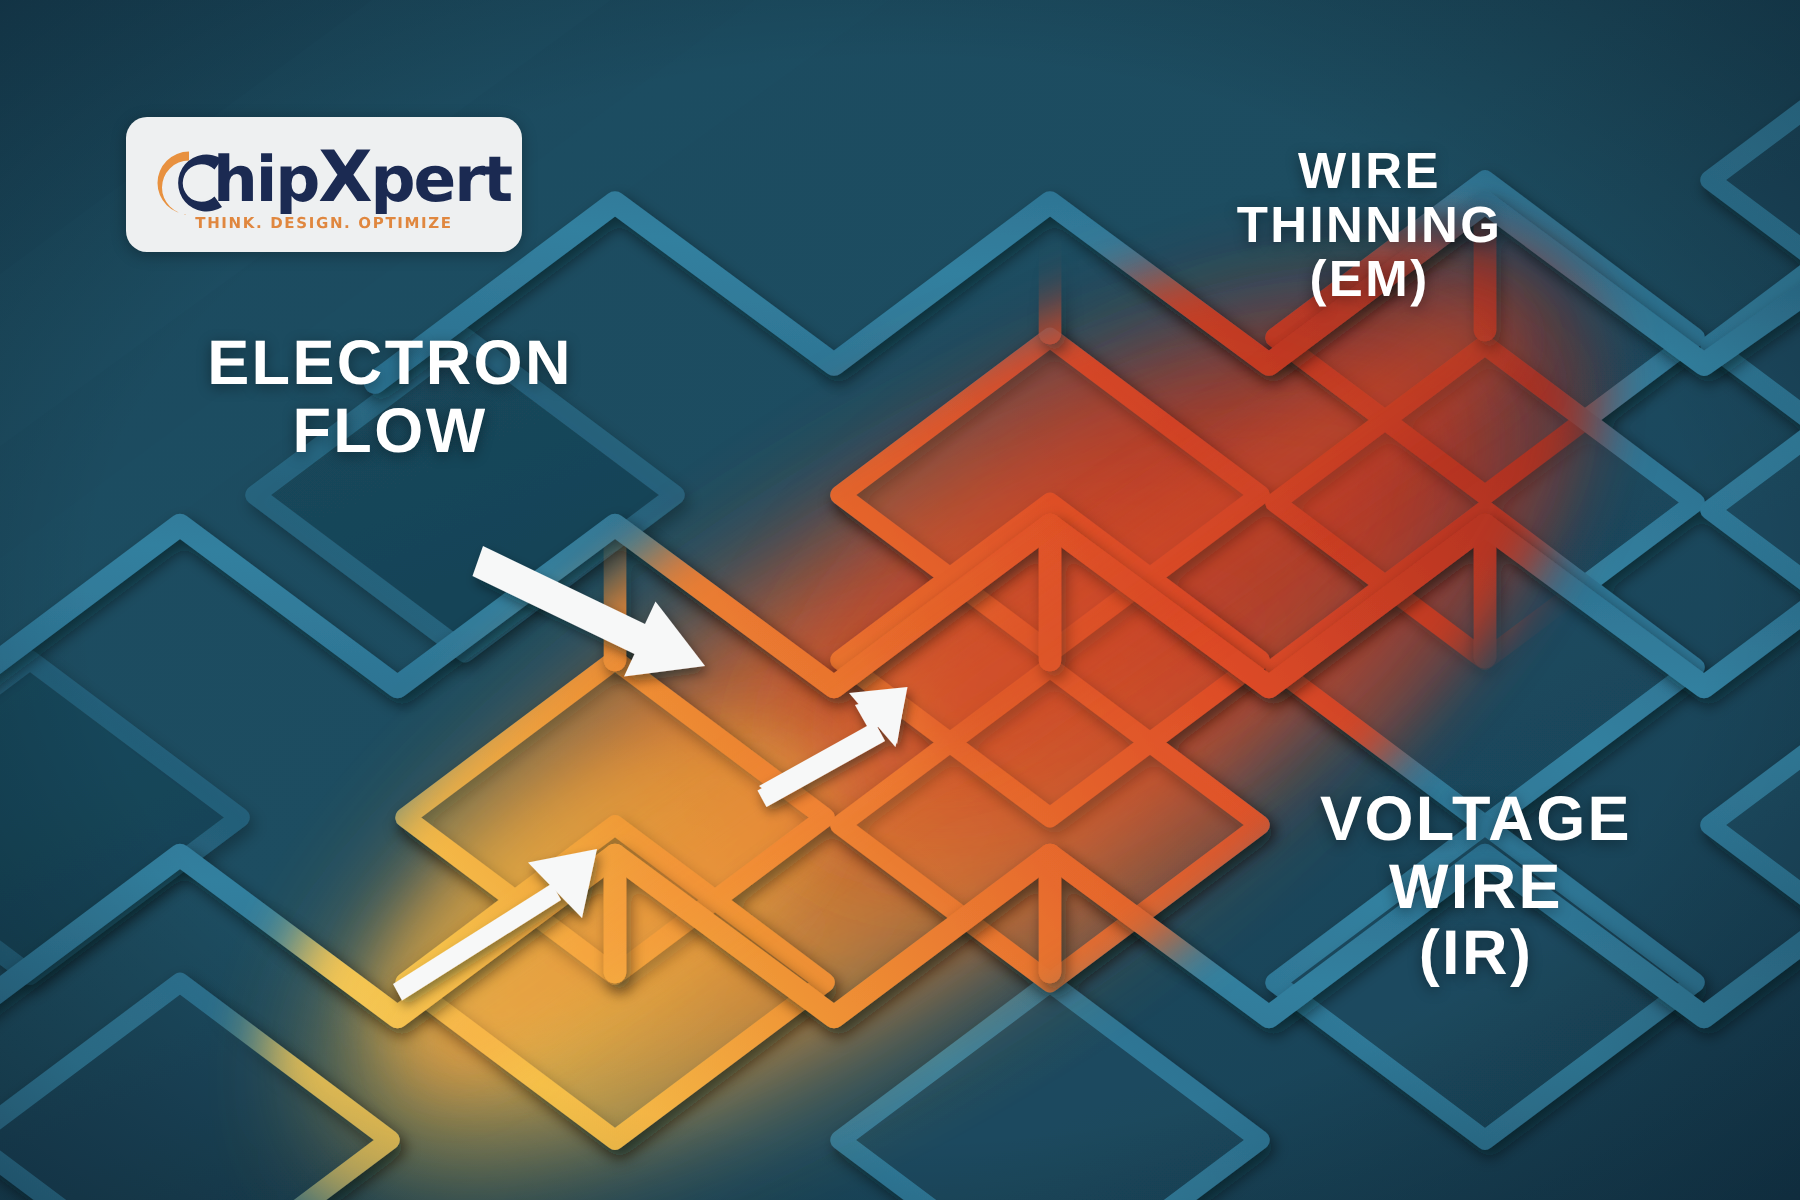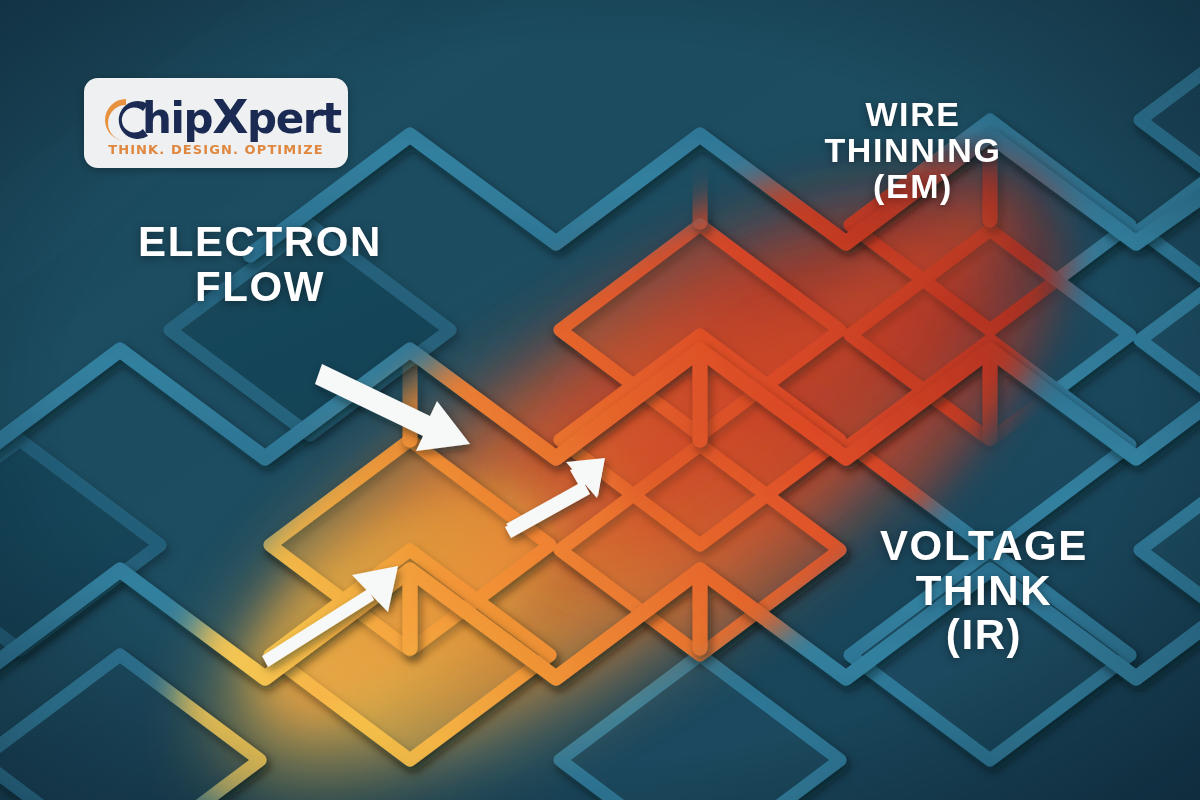--- a/index.html
+++ b/index.html
@@ -60,21 +60,21 @@
     font-weight: bold;
     letter-spacing: -1.4px;
     color: #1b2a52;
     line-height: 50px;
     font-family: "DejaVu Sans", sans-serif;
   }
   .logo-text .x-big {
     font-size: 47px;
   }
   .logo-tagline {
-    font-size: 13px;
+    font-size: 10px;
     font-weight: bold;
     letter-spacing: 1.1px;
     color: #e0873f;
     font-family: "DejaVu Sans", sans-serif;
     margin-top: -2px;
     text-align: center;
   }
   
   .callout {
     position: absolute;
@@ -343,16 +343,16 @@
   </div>
 
   <div class="callout" id="label-electron-flow">ELECTRON
 FLOW</div>
 
   <div class="callout" id="label-wire-thinning">WIRE
 THINNING
 (EM)</div>
 
   <div class="callout" id="label-voltage-drop">VOLTAGE
-THINK
+WIRE
 (IR)</div>
 
 </div>
 
 </body></html>

